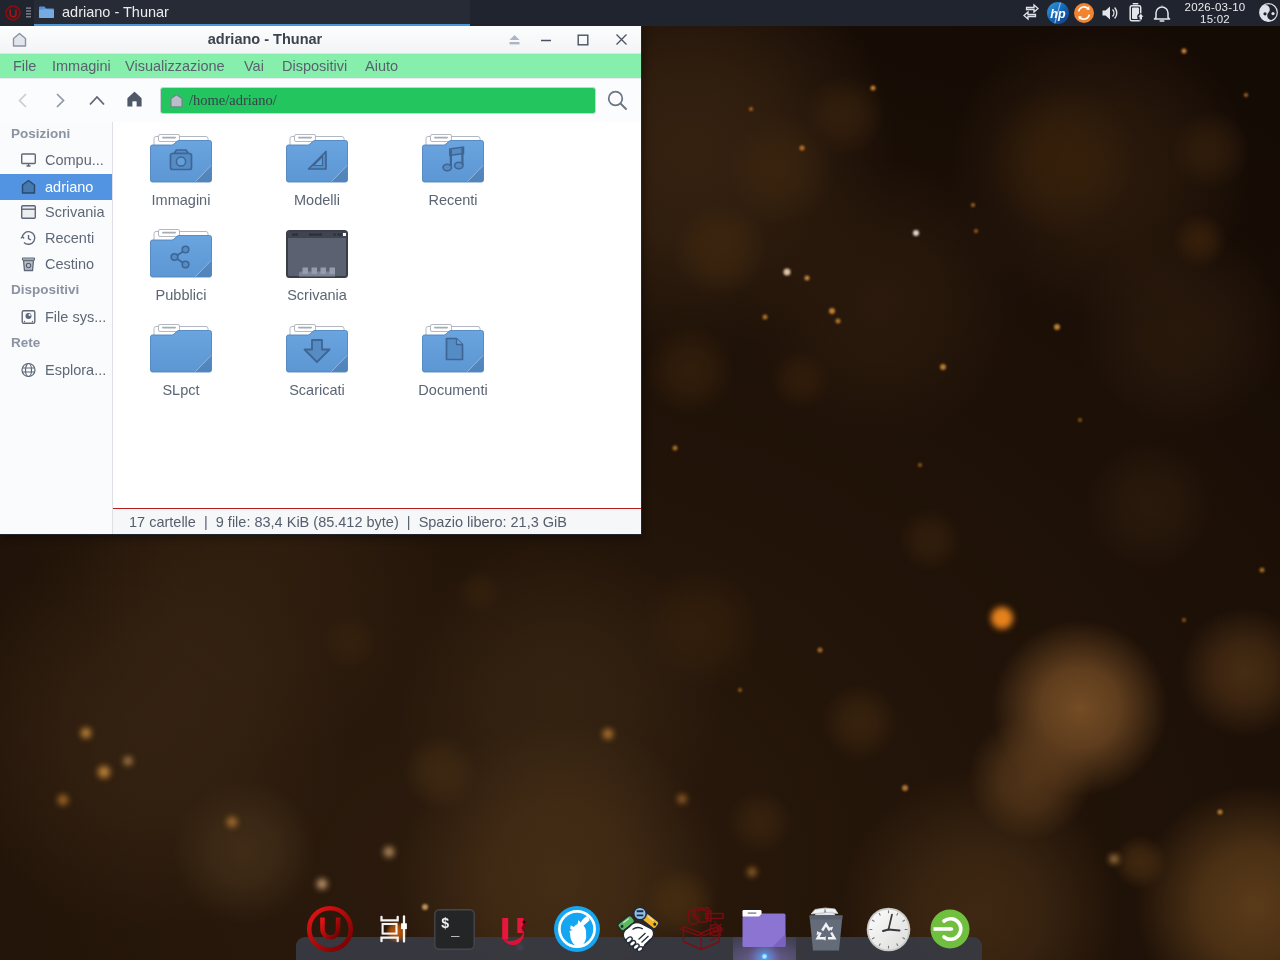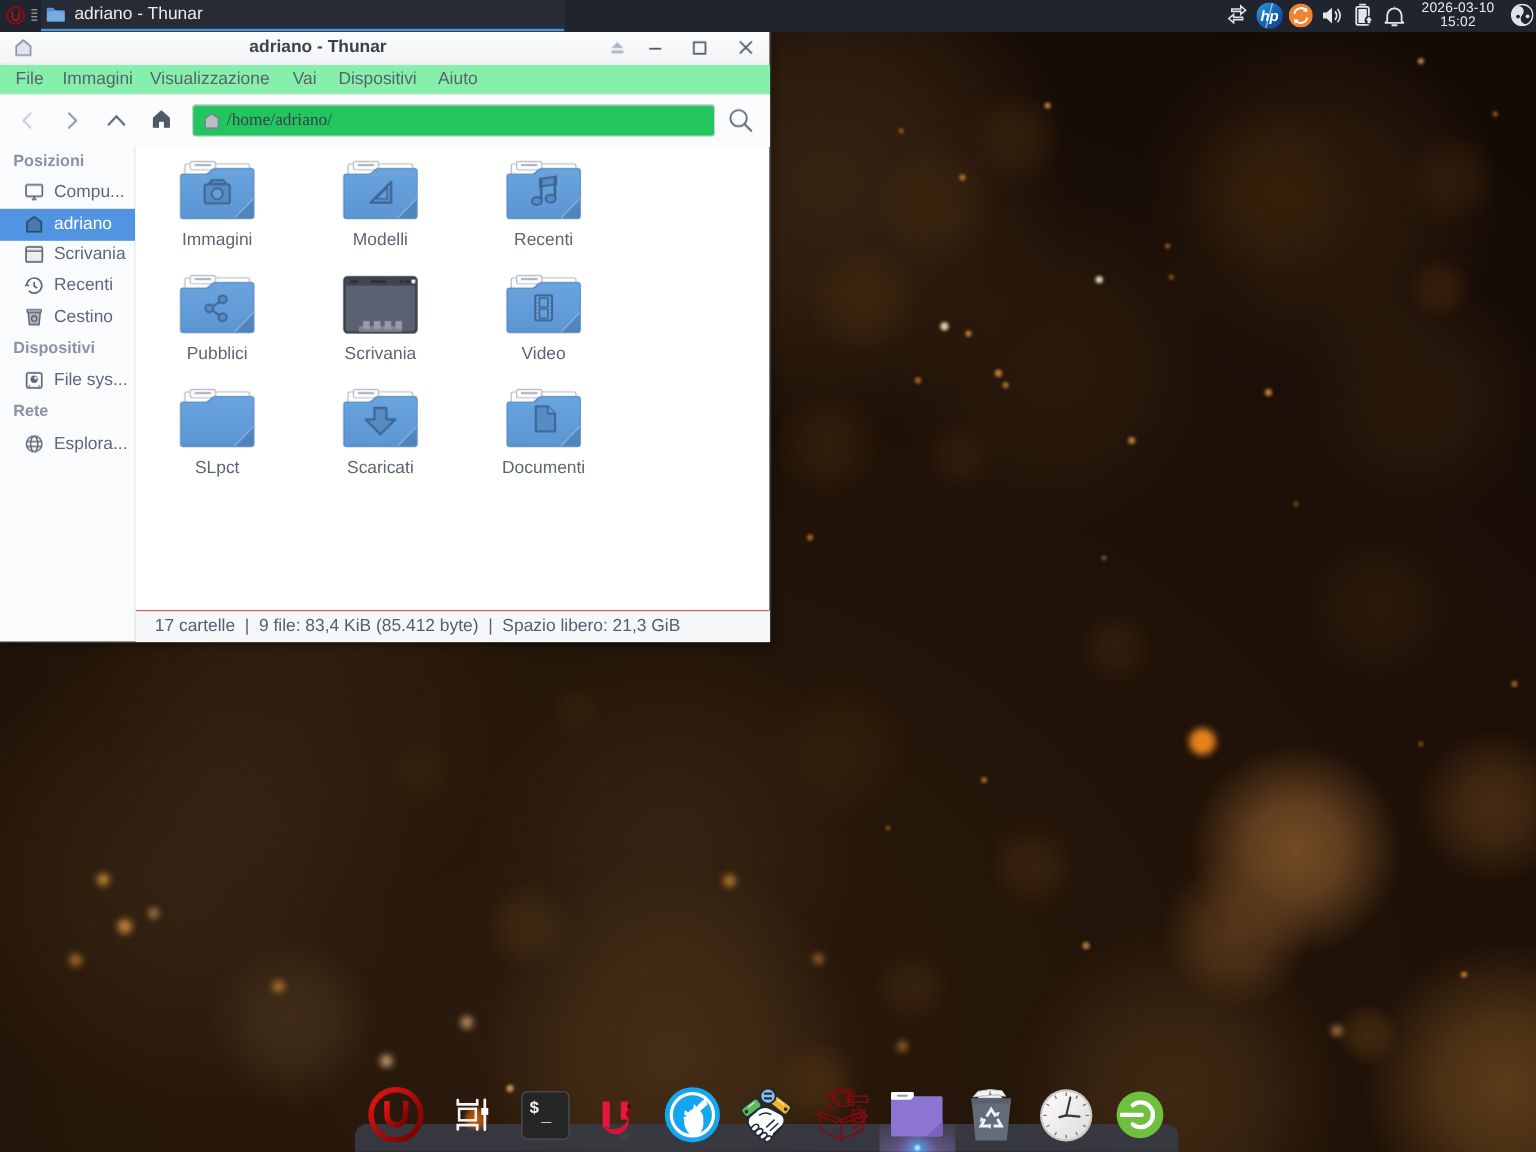--- a/index.html
+++ b/index.html
@@ -554,30 +554,20 @@
         <rect x="52.5" y="4.5" width="4" height="2.2" fill="#2b2f38"></rect>
         <rect x="58" y="4" width="3" height="3" fill="#fff"></rect>
         <path d="M14 47.5 v-3 q0 -2 2 -2 h32 q2 0 2 2 v3 Z" fill="#7d8494"></path>
         <rect x="17.5" y="38.5" width="5.5" height="6.5" fill="#959cab"></rect>
         <rect x="26.5" y="38.5" width="5.5" height="6.5" fill="#959cab"></rect>
         <rect x="35.5" y="38.5" width="5.5" height="6.5" fill="#959cab"></rect>
         <rect x="44.5" y="38.5" width="5.5" height="6.5" fill="#959cab"></rect>
       </svg>
       <div class="clbl">Scrivania</div>
     </div>
-    <div class="cell" style="left:272px;top:107px">
-      <svg class="fol" width="64" height="50" viewBox="0 0 64 50">
-          <use href="#folbase"></use>
-        <rect x="25" y="17" width="14" height="21" rx="1" fill="#568cc4" stroke="#3e6593" stroke-width="1.6"></rect>
-        <rect x="28.6" y="19.5" width="6.8" height="7.3" fill="#63a0da" stroke="#3e6593" stroke-width="1"></rect>
-        <rect x="28.6" y="28.7" width="6.8" height="7.3" fill="#63a0da" stroke="#3e6593" stroke-width="1"></rect>
-        <path d="M26.7 18.5 v18 M37.3 18.5 v18" stroke="#9cc2e8" stroke-width="1" stroke-dasharray="1.2 1.6" fill="none"></path>
-        </svg>
-      <div class="clbl">Video</div>
-    </div>
     <div class="cell" style="left:0;top:202px">
       <svg class="fol" width="64" height="50" viewBox="0 0 64 50">
           <use href="#folbase"></use>
         </svg>
       <div class="clbl">SLpct</div>
     </div>
     <div class="cell" style="left:136px;top:202px">
       <svg class="fol" width="64" height="50" viewBox="0 0 64 50">
           <use href="#folbase"></use>
         <path d="M27 16 h10 v9.5 h7.5 L32 38 L19.5 25.5 H27 Z" fill="#568cc4" stroke="#3e6593" stroke-width="1.8" stroke-linejoin="round"></path>

